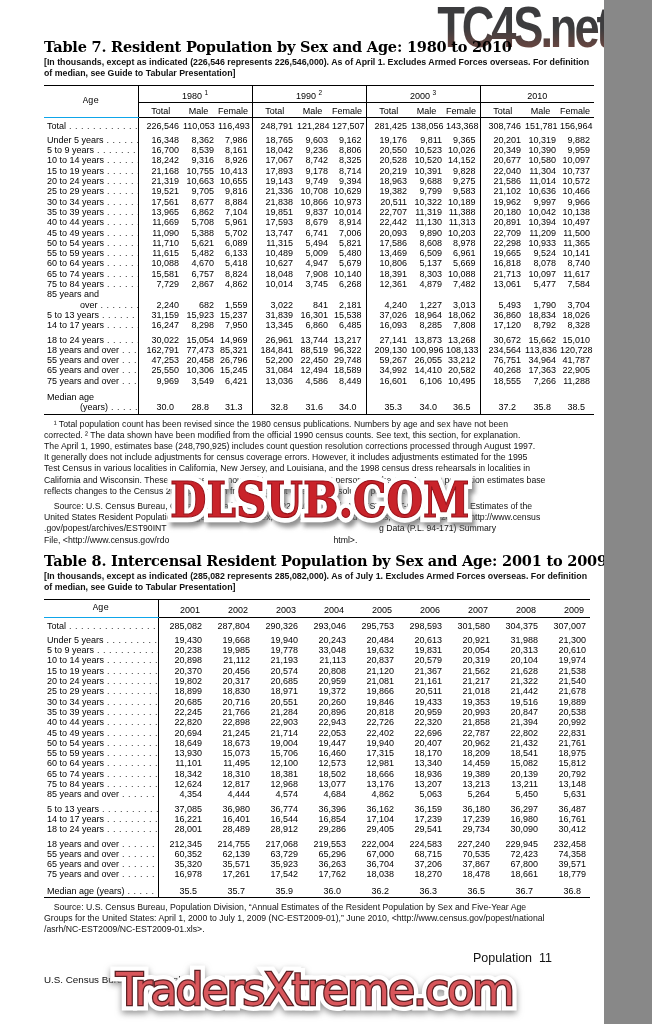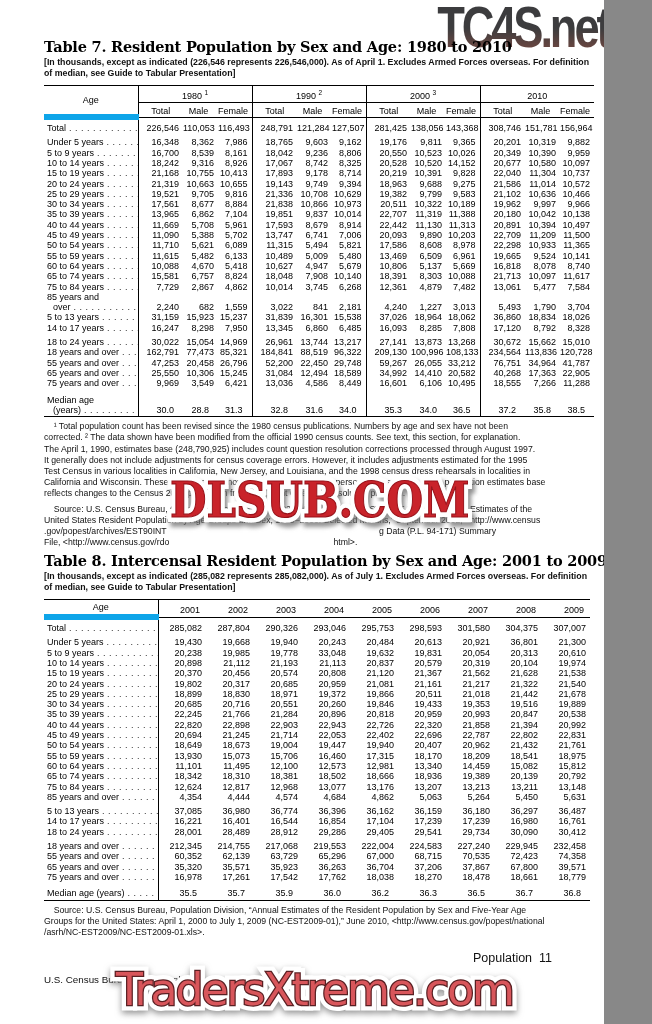--- a/index.html
+++ b/index.html
@@ -33,32 +33,32 @@
   .unitnote{font-size:8.8px;line-height:10.8px;margin:1px 0 6px;white-space:pre-wrap;font-weight:bold;}
   .footnote{font-size:8.7px;line-height:11.2px;margin:4px 0 0;white-space:pre-wrap;}
 
   
   table.tbl{border-collapse:collapse;table-layout:fixed;font-size:9px;color:#000;
     border-top:1.5px solid #000;border-bottom:1.5px solid #000;}
   #t7 table.tbl{width:550px;} #t8 table.tbl{width:546px;}
   .tbl th,.tbl td{padding:0;font-weight:normal;vertical-align:bottom;}
   .gs{border-left:1px solid #000;}
   .tbl thead th{font-size:9px;}
-  th.age{vertical-align:middle;text-align:center;border-bottom:6px solid #0ea5e9;}
+  th.age{vertical-align:middle;text-align:center;border-bottom:1px solid #0ea5e9;font-family:Liberation Mono, monospace;}
   th.yr{text-align:center;border-bottom:1px solid #000;padding:2px 0 1px;height:13px;}
   th.yr sup{font-size:6.5px;}
   th.sub{border-bottom:1px solid #000;height:13px;padding-bottom:1px;}
   th.ctr{text-align:center;}
   th.rgt{text-align:center;padding-right:4px;}
   th.yr8{text-align:right;padding:3px 6px 2px 0;border-bottom:1px solid #000;height:12px;}
   #t8 th.age{text-align:center;}
   td.num{text-align:right;padding-right:4px;line-height:10.3px;}
   td.lbl{overflow:hidden;white-space:nowrap;padding-left:3px;line-height:10.3px;}
   .lt::after{content:" . . . . . . . . . . . . . . . . . . . . . . . . . .";letter-spacing:.5px;color:#222;}
-  .l2{padding-left:6px;}
+  .l2{padding-left:6px;margin-left:27px;}
   tr.total-row{font-weight:bold;}
   tr.total-row td{padding-top:3px;padding-bottom:4px;}
   tr.gaprow td{height:4px;line-height:4px;font-size:1px;}
   tr.median-row td{padding-top:2px;padding-bottom:1px;}
   tr.median-row td.num{padding-right:9px;}
 
   
   .pop{position:absolute;right:52px;top:951px;font-size:12.5px;white-space:pre;color:#111;}
   .cite{position:absolute;left:44px;top:974px;font-size:9.8px;color:#111;}
 </style>
@@ -590,21 +590,21 @@
           </tr>
           <tr>
             <td class="lbl"><span class="lt">Under 5 years</span></td>
             <td class="num gs">19,430</td>
             <td class="num">19,668</td>
             <td class="num">19,940</td>
             <td class="num">20,243</td>
             <td class="num">20,484</td>
             <td class="num">20,613</td>
             <td class="num">20,921</td>
-            <td class="num">36,801</td>
+            <td class="num">31,988</td>
             <td class="num">21,300</td>
           </tr>
           <tr>
             <td class="lbl"><span class="lt">5 to 9 years</span></td>
             <td class="num gs">20,238</td>
             <td class="num">19,985</td>
             <td class="num">19,778</td>
             <td class="num">33,048</td>
             <td class="num">19,632</td>
             <td class="num">19,831</td>

